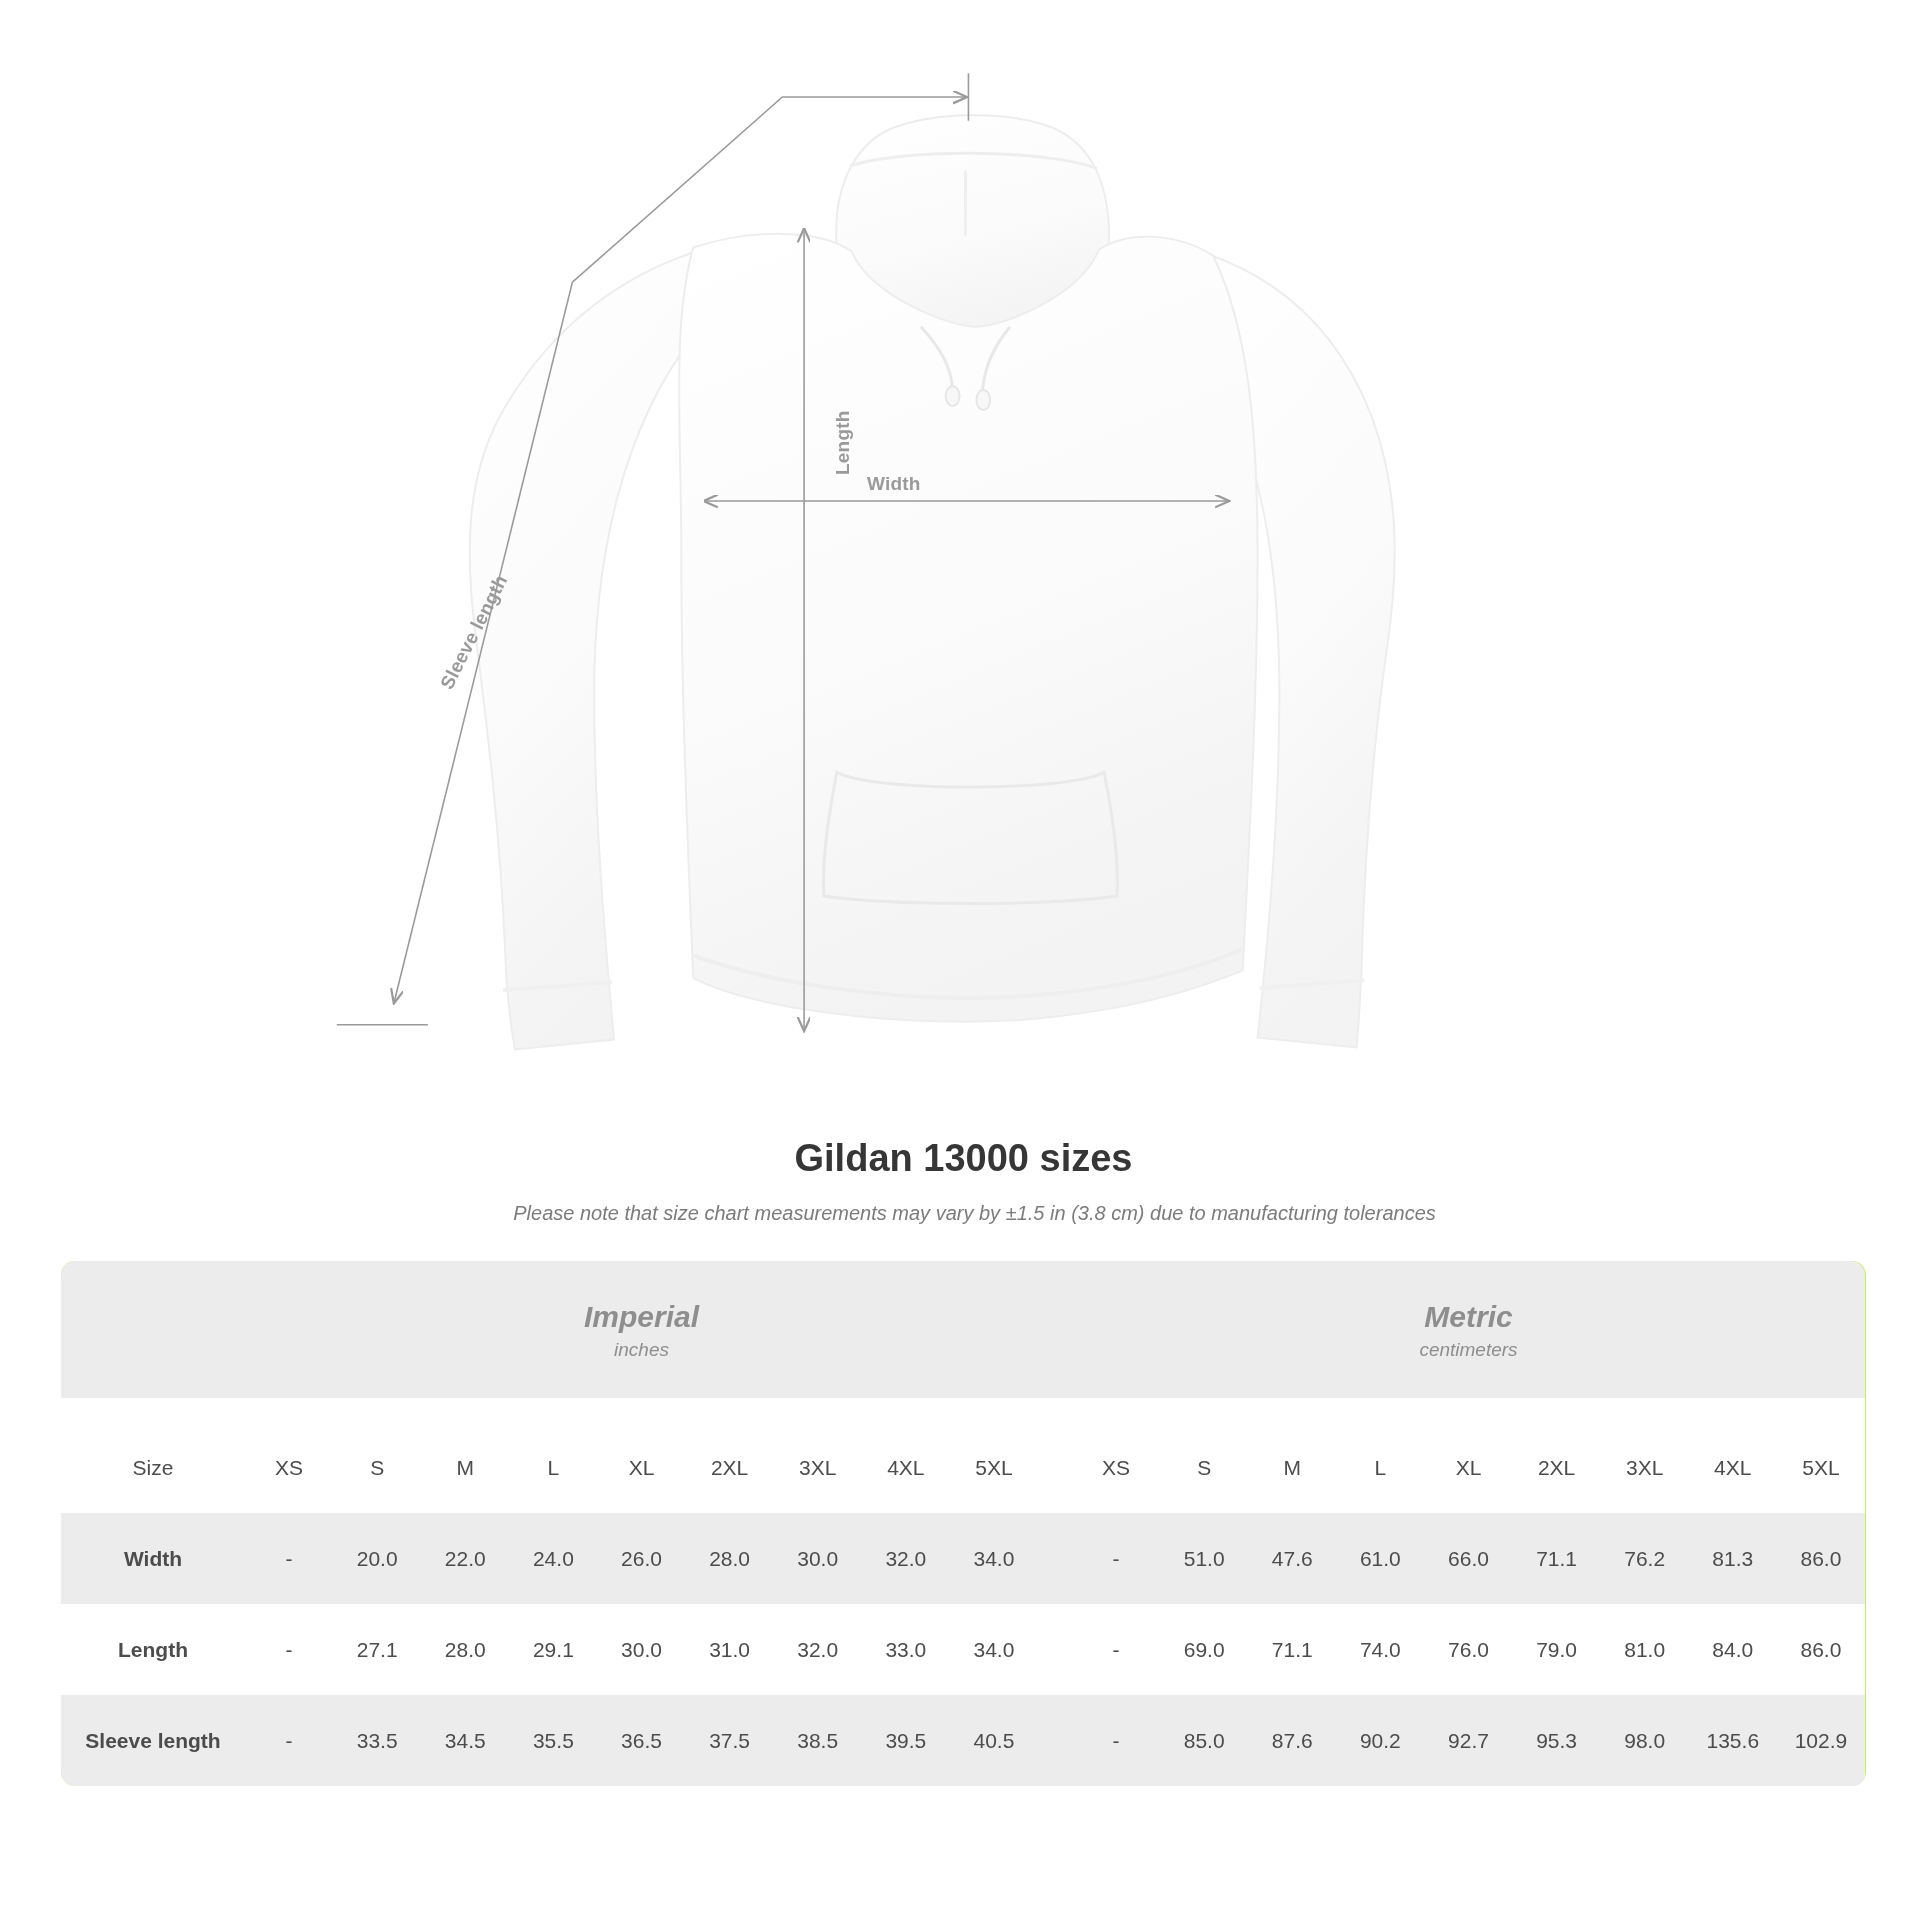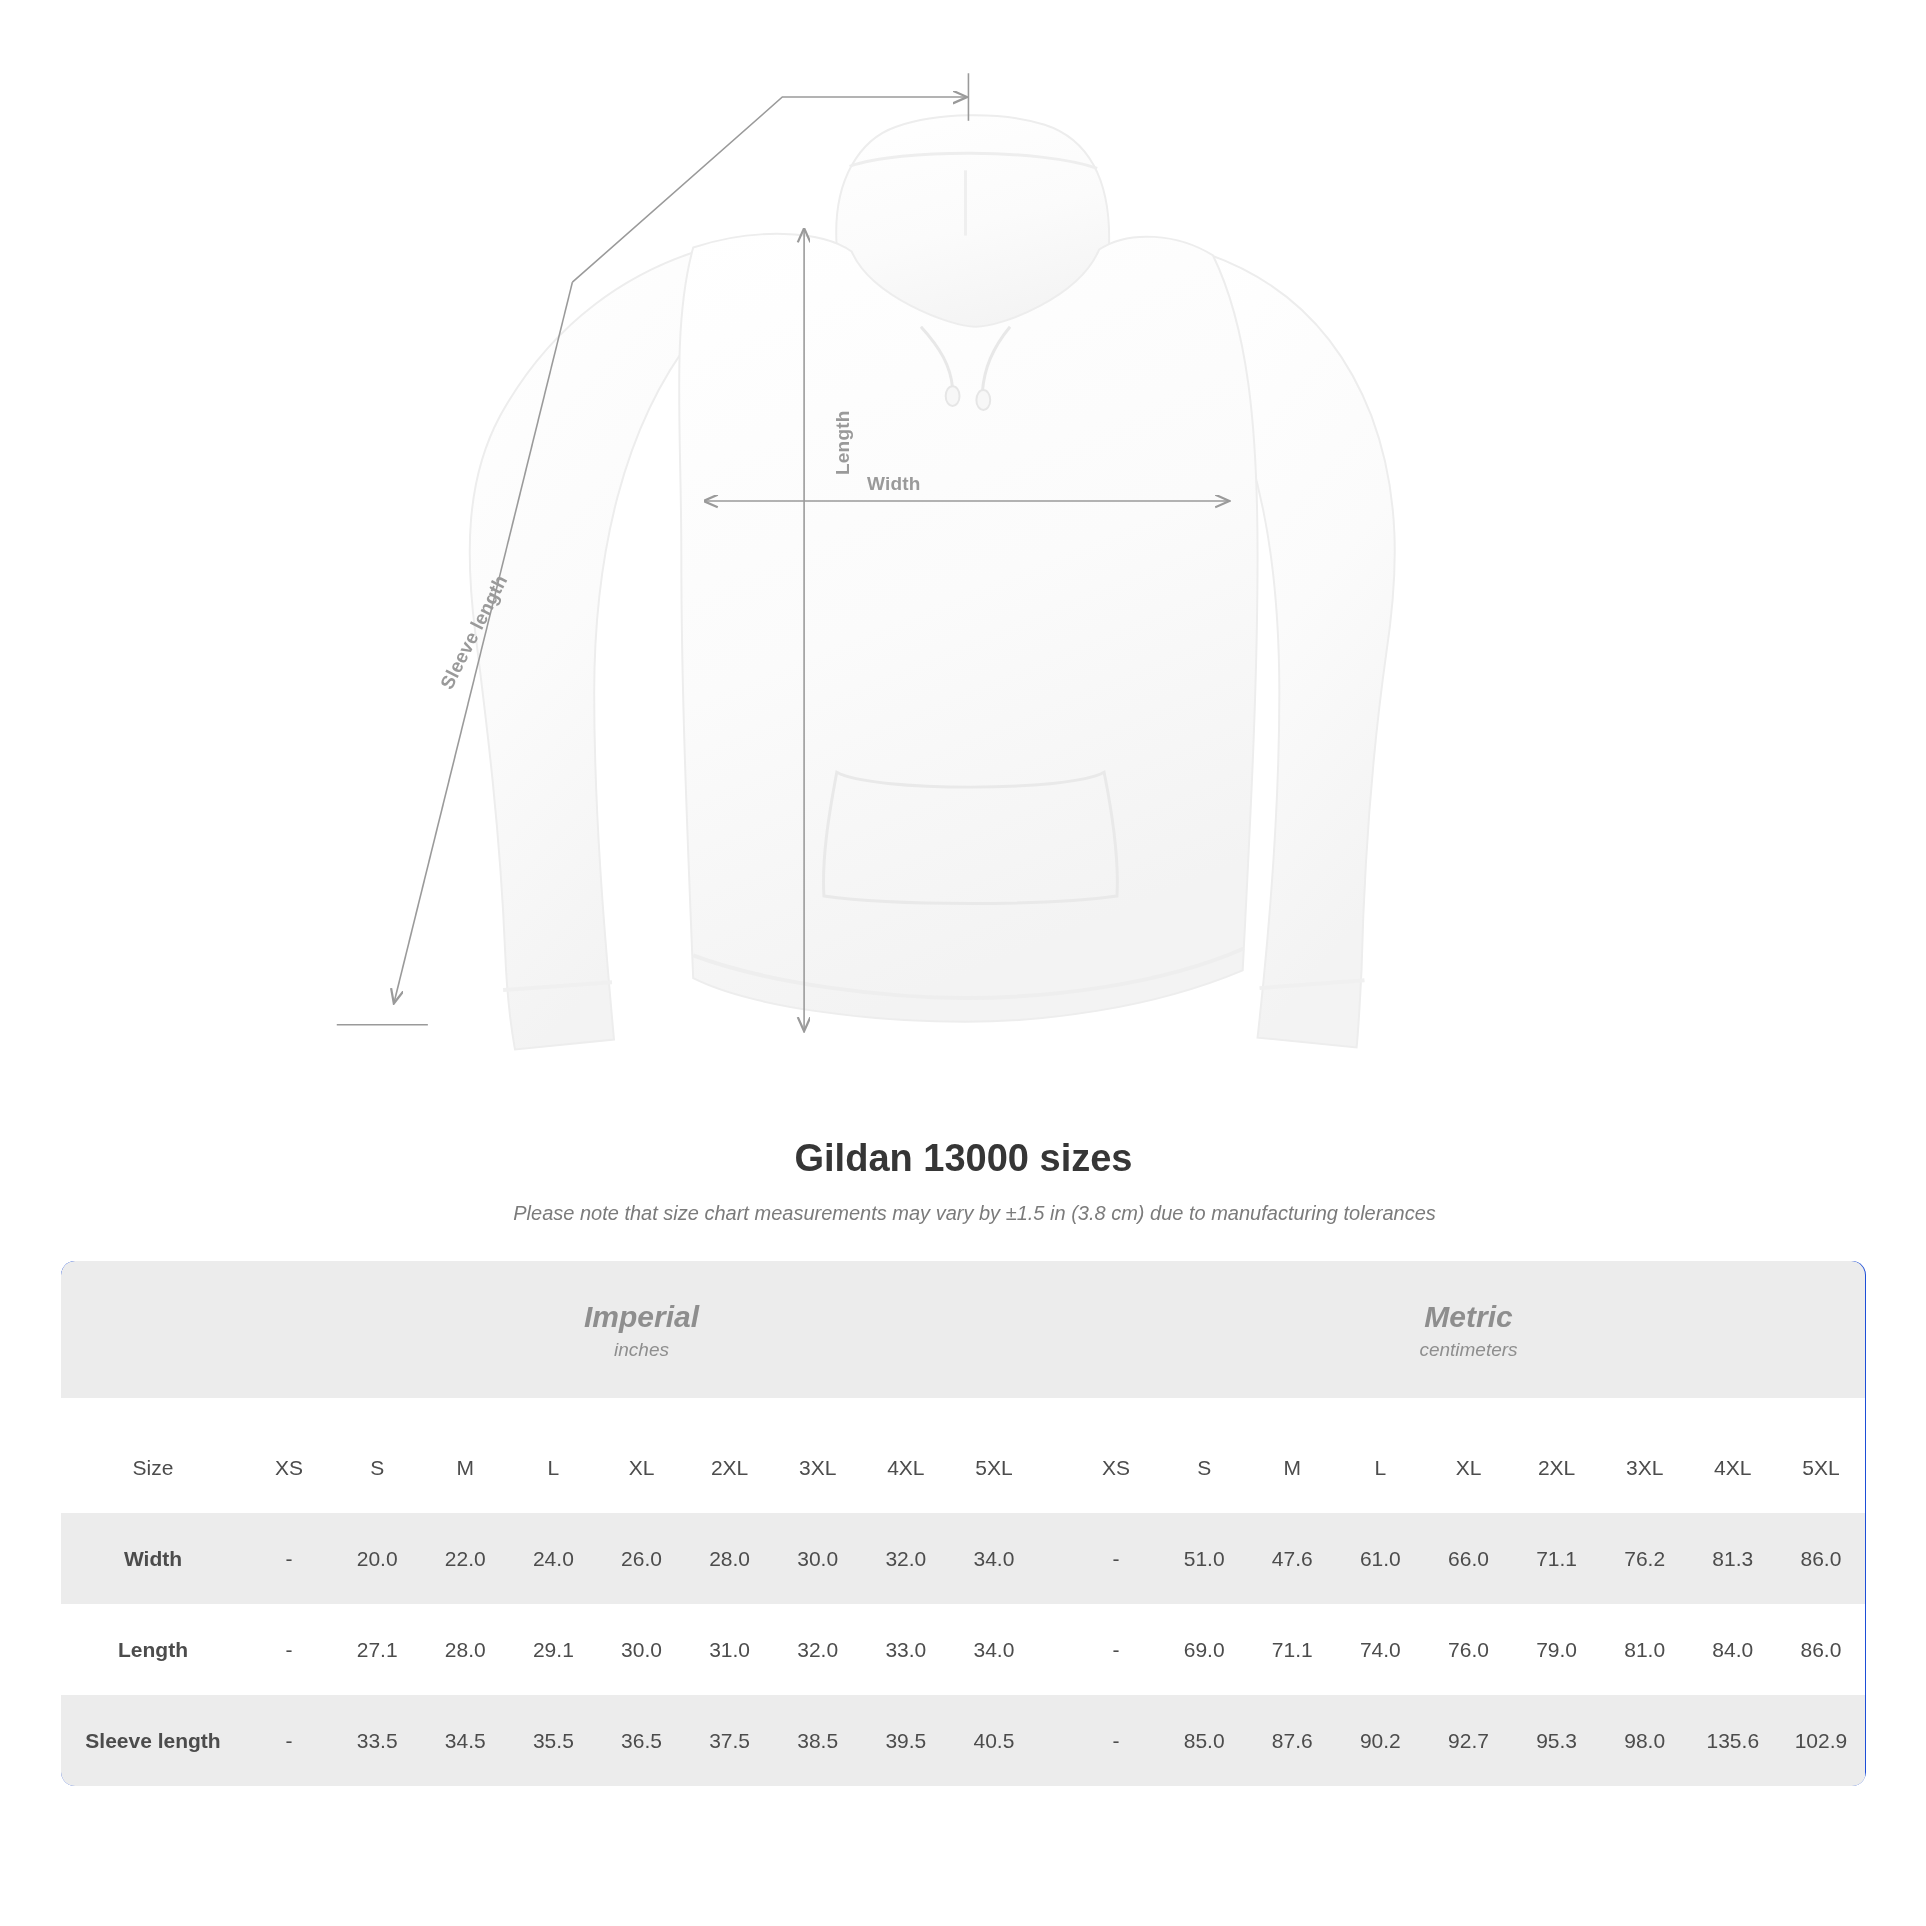--- a/index.html
+++ b/index.html
@@ -60,21 +60,21 @@
     color: #7b7b7b;
     margin-top: 22px;
     margin-left: 22px;
   }
 
   
   .table-wrap {
     margin: 36px 61px 0 61px;
     border-radius: 14px;
     overflow: hidden;
-    background: #1d4ed8;
+    background: #bef264;
   }
   table.size-table {
     border-collapse: collapse;
     width: 1804px;
     table-layout: fixed;
   }
   table.size-table td, table.size-table th {
     text-align: center;
     vertical-align: middle;
     font-size: 21px;

